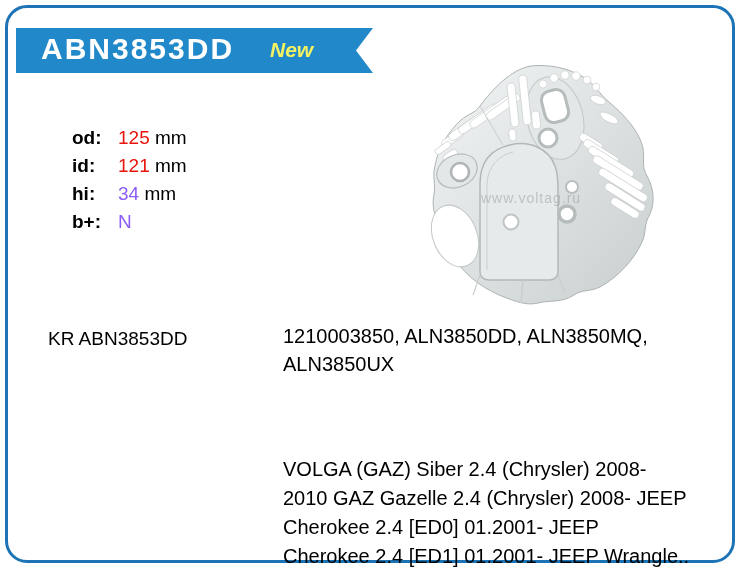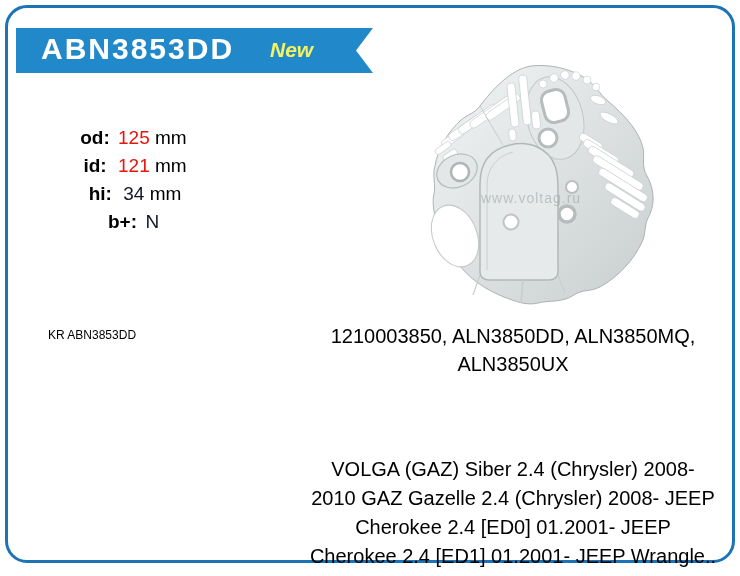--- a/index.html
+++ b/index.html
@@ -4,45 +4,45 @@
 <style>
   html,body{margin:0;padding:0;}
   body{
     width:740px;height:576px;position:relative;overflow:hidden;
     background:#ffffff;
     font-family:"Liberation Sans", sans-serif;
     --banner-blue:#2189c9; --border-blue:#1c73b5; --value-red:#e8150d; --badge-yellow:#f4f162;
   }
   .card{
     position:absolute;left:5px;top:5px;width:724px;height:552px;
-    border:3px solid var(--border-blue);border-radius:22px;background:#fff;text-align:center;
+    border:3px solid var(--border-blue);border-radius:22px;background:#fff;
   }
   .banner{
     position:absolute;left:8px;top:20px;width:357px;height:45px;
     background:var(--banner-blue);
     clip-path:polygon(0 0,100% 0,calc(100% - 17px) 50%,100% 100%,0 100%);
   }
   .banner-title{
     position:absolute;left:25px;top:4px;
     color:#ffffff;font-size:30px;font-weight:bold;letter-spacing:2px;
   }
   .banner-badge{
     position:absolute;left:254px;top:10px;
     color:var(--badge-yellow);font-size:21px;font-weight:bold;font-style:italic;
   }
   .subtitle{
     position:absolute;left:33px;top:76px;font-size:20px;color:#000;
   }
   .specs{position:absolute;left:42px;top:116px;font-size:19px;color:#000;}
   .spec-row{height:28px;line-height:28px;white-space:nowrap;}
   .spec-label{display:inline-block;width:46px;font-weight:bold;margin-left:22px;}
-  .spec-value{font-weight:normal;color:#0f172a;}
+  .spec-value{font-weight:normal;color:#8b5cf6;}
   .spec-value.red{color:var(--value-red);font-weight:normal;}
   .spec-unit{color:#000;}
-  .kr-line{position:absolute;left:40px;top:320px;font-size:12px;color:#000;}
+  .kr-line{position:absolute;left:40px;top:320px;font-size:19px;color:#000;}
   .cross-numbers{position:absolute;left:275px;top:314px;width:460px;font-size:20px;line-height:28px;color:#000;}
   .applications{position:absolute;left:275px;top:447px;width:460px;font-size:20px;line-height:29px;color:#000;}
   .photo{position:absolute;left:395px;top:52px;width:300px;height:250px;}
   .wm{font-size:14px;letter-spacing:1px;fill:#9aa0a6;opacity:.55;}
 </style>
 </head>
 <body style="--banner-blue: #2189c9; --border-blue: #1c73b5; --value-red: #e8150d; --badge-yellow: #f4f162;">
 
 <div class="card">
 

